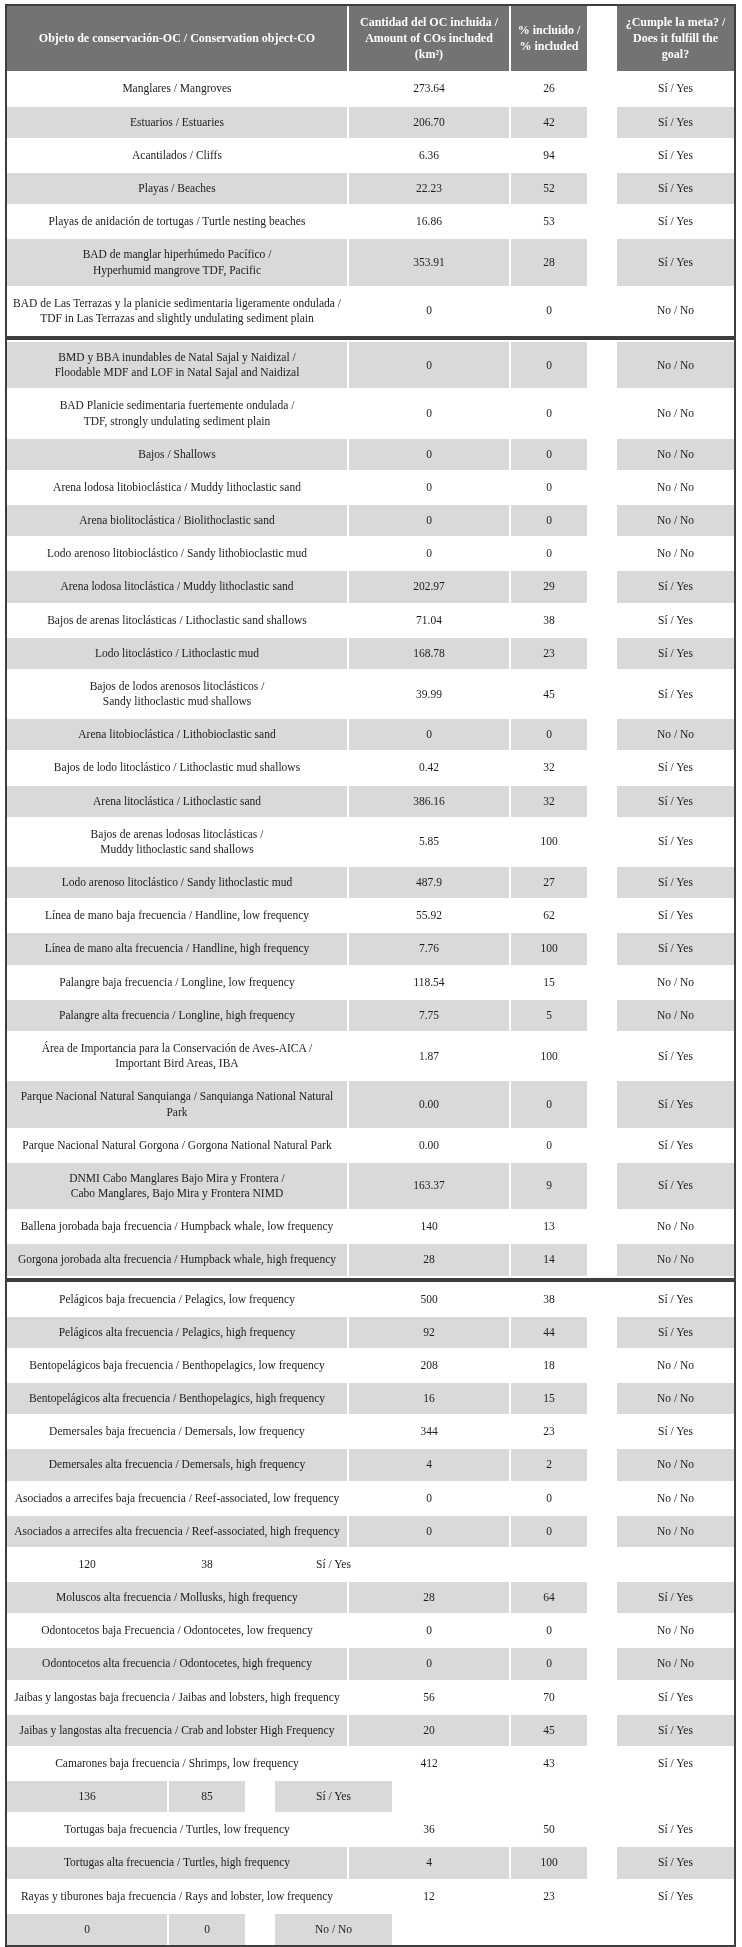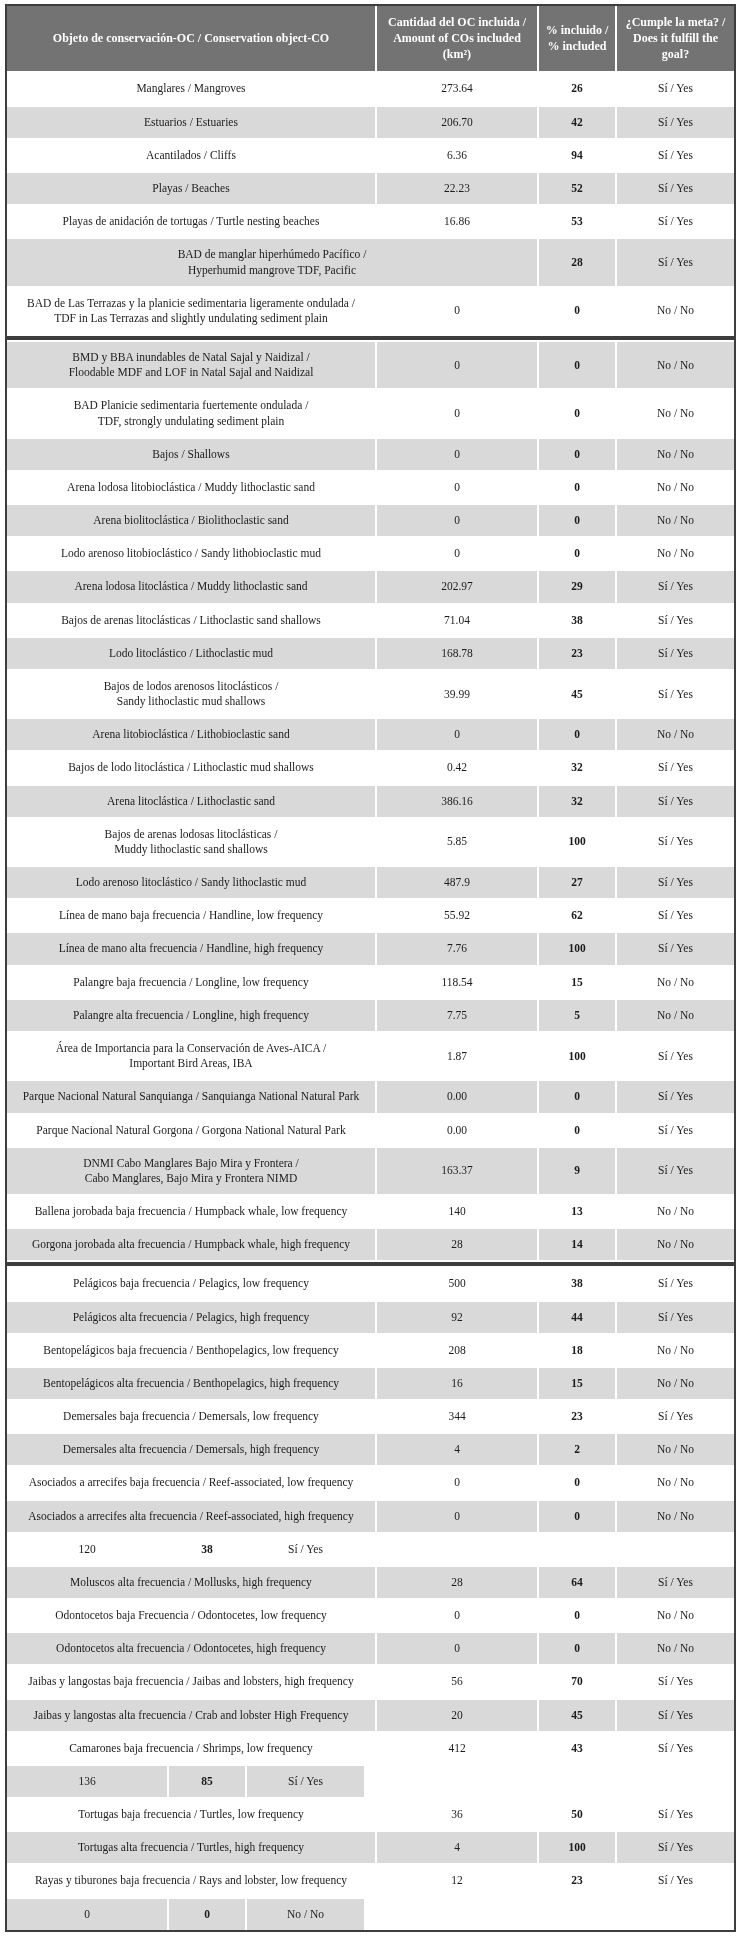--- a/index.html
+++ b/index.html
@@ -18,22 +18,22 @@
     box-sizing:border-box;
     display:flex;align-items:center;justify-content:center;
     text-align:center;
     padding:8px 5px;
     font-size:11.5px;line-height:1.32;
     color:var(--text-color);
     white-space:pre-line;
   }
   .c1{flex:1 1 auto;min-width:0;}
   .c2{flex:0 0 160px;}
-  .c3{flex:0 0 76px;font-weight:bold;}
-  .c4{flex:0 0 117px;}
+  .c3{flex:0 0 76px;}
+  .c4{flex:0 0 117px;margin-left:28px;}
   .th{
     background:var(--header-bg);
     color:#ffffff;
     font-weight:bold;
     font-size:12px;
     padding:9px 5px;
   }
   .rw .cell{background:#ffffff;}
   .rg .cell{background:var(--row-alt-bg);}
   .section-divider{height:4px;background:var(--border-dark);margin-top:2px;}
@@ -79,20 +79,21 @@
         </div>
         <div class="row rw">
           <div class="cell c1">Playas de anidación de tortugas / Turtle nesting beaches</div>
           <div class="cell c2">16.86</div>
           <div class="cell c3">53</div>
           <div class="cell c4">Sí / Yes</div>
         </div>
         <div class="row rg">
           <div class="cell c1">BAD de manglar hiperhúmedo Pacífico /
 Hyperhumid mangrove TDF, Pacific</div>
+          <div class="cell c2">353.91</div>
           <div class="cell c3">28</div>
           <div class="cell c4">Sí / Yes</div>
         </div>
         <div class="row rw">
           <div class="cell c1">BAD de Las Terrazas y la planicie sedimentaria ligeramente ondulada /
 TDF in Las Terrazas and slightly undulating sediment plain</div>
           <div class="cell c2">0</div>
           <div class="cell c3">0</div>
           <div class="cell c4">No / No</div>
         </div>
@@ -160,21 +161,21 @@
           <div class="cell c3">45</div>
           <div class="cell c4">Sí / Yes</div>
         </div>
         <div class="row rg">
           <div class="cell c1">Arena litobioclástica / Lithobioclastic sand</div>
           <div class="cell c2">0</div>
           <div class="cell c3">0</div>
           <div class="cell c4">No / No</div>
         </div>
         <div class="row rw">
-          <div class="cell c1">Bajos de lodo litoclástica / Lithoclastic mud shallows</div>
+          <div class="cell c1">Bajos de lodo litoclástico / Lithoclastic mud shallows</div>
           <div class="cell c2">0.42</div>
           <div class="cell c3">32</div>
           <div class="cell c4">Sí / Yes</div>
         </div>
         <div class="row rg">
           <div class="cell c1">Arena litoclástica / Lithoclastic sand</div>
           <div class="cell c2">386.16</div>
           <div class="cell c3">32</div>
           <div class="cell c4">Sí / Yes</div>
         </div>

